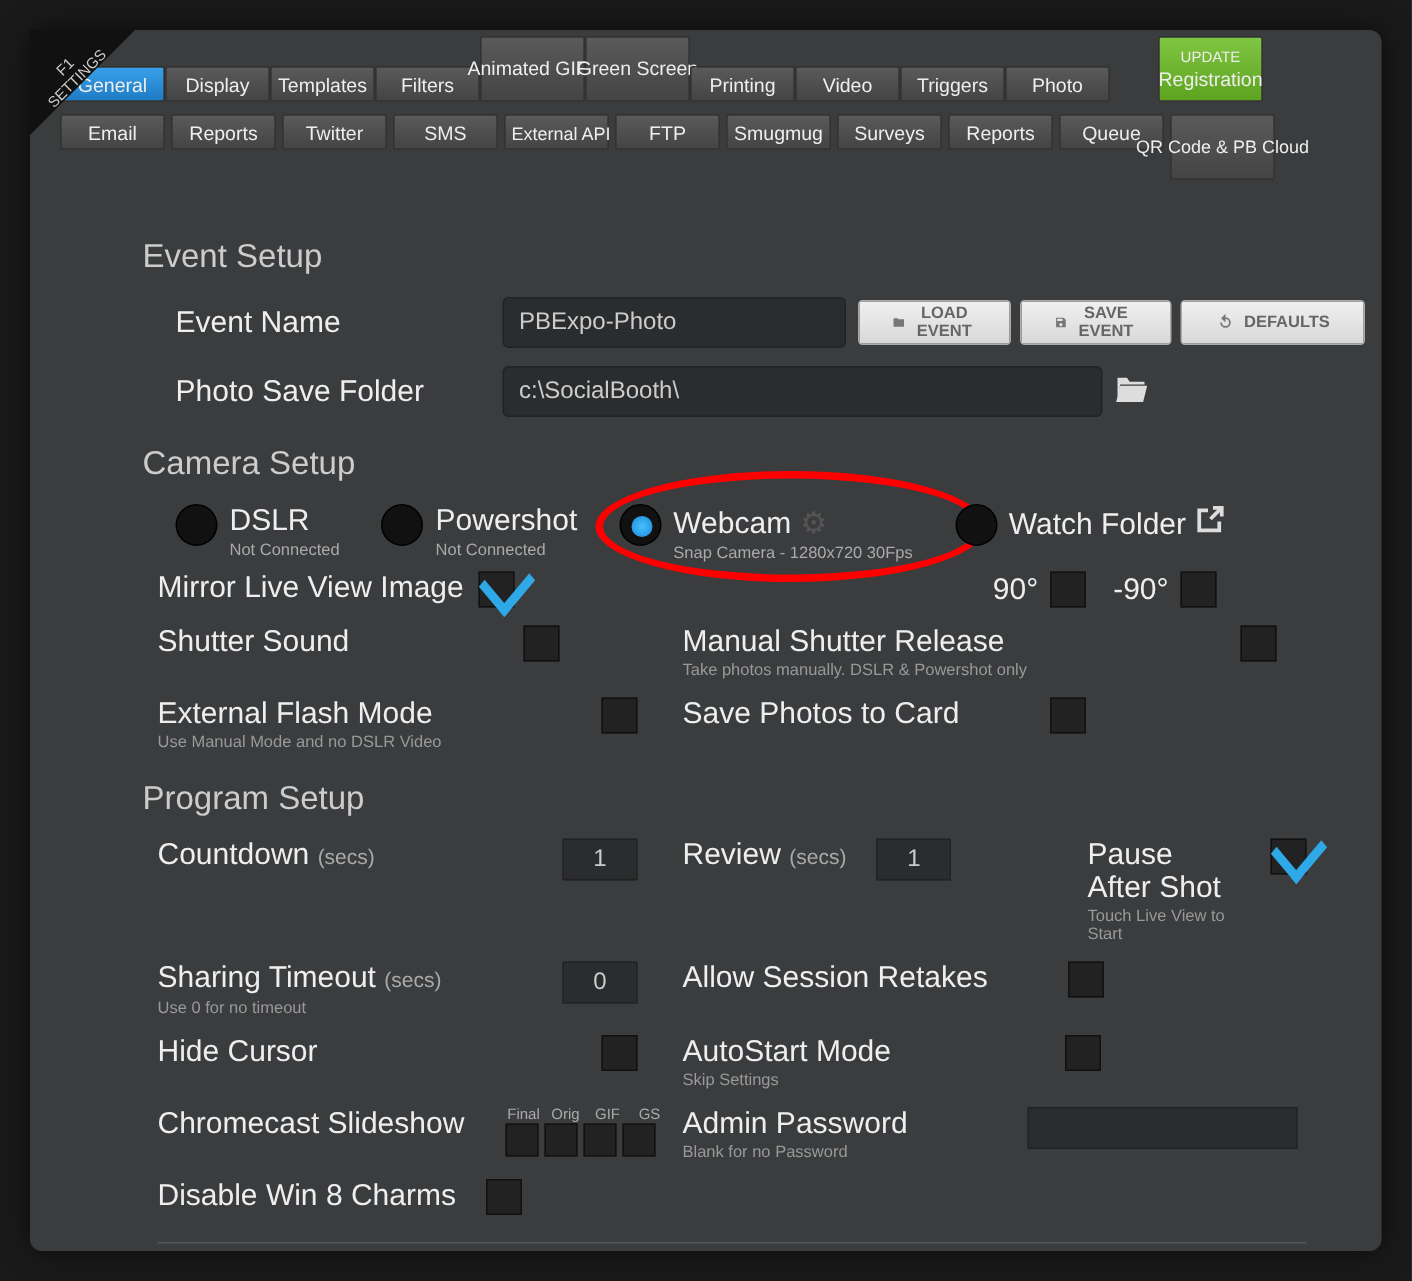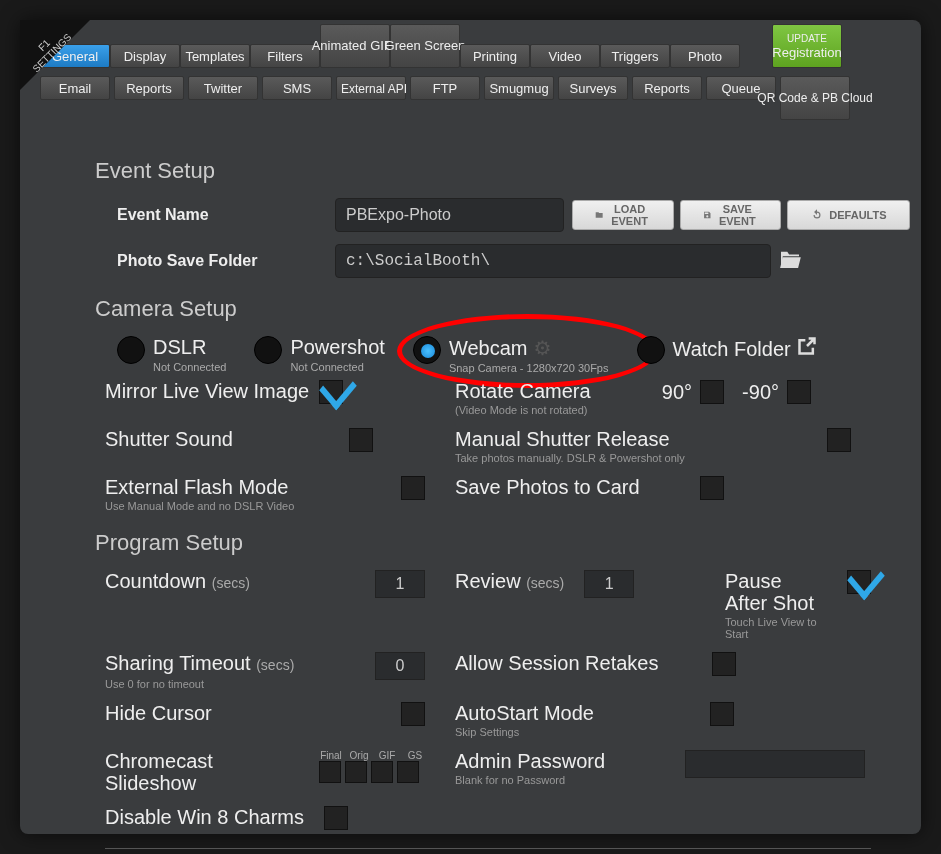--- a/index.html
+++ b/index.html
@@ -11,25 +11,25 @@
   .tab.active{background:linear-gradient(#3aa0ea,#1d7bc4);}
   .tab.green{background:linear-gradient(#7fc642,#5ea320);font-size:10px;margin-left:32px;}
   .tab.green .big{font-size:13px;}
   .row1{display:flex;gap:0;align-items:flex-end;}
   .row2{display:flex;gap:4px;margin-top:4px;}
   .corner{position:absolute;top:0;left:0;width:0;height:0;border-top:70px solid #111;border-right:70px solid transparent;}
   .corner-text{position:absolute;top:18px;left:-2px;transform:rotate(-45deg);color:#ccc;font-size:10px;text-align:center;width:60px;line-height:11px;}
   .content{padding:20px 50px 10px 85px;color:#ddd;}
   .section-title{font-size:22px;color:#ccc;margin:18px 0 14px -10px;font-weight:normal;}
   .field-row{display:flex;align-items:center;margin-bottom:12px;}
-  .label{font-size:16px;min-width:230px;color:#eee;font-weight:bold;}
+  .label{font-size:20px;min-width:230px;color:#eee;font-weight:normal;}
   .input-text{background:#2a2c2e;border:1px solid #222;border-radius:4px;color:#ccc;padding:8px 10px;font-size:16px;height:34px;}
   .ev-name{width:230px;}
   .folder-row{display:flex;align-items:center;}
-  .folder-input{width:436px;font-family:Liberation Mono, monospace;}
+  .folder-input{width:400px;}
   .folder-ico{margin-left:8px;color:#ddd;font-size:18px;}
   .btn-grey{background:linear-gradient(#f0f0f0,#d8d8d8);border:1px solid #aaa;color:#666;font-size:11px;font-weight:bold;height:30px;padding:0 22px;border-radius:3px;cursor:pointer;display:flex;align-items:center;gap:5px;}
   .btn-grey svg{width:14px;height:14px;}
   .topbtns{display:flex;gap:6px;margin-left:8px;}
   .camera-options{display:flex;gap:28px;margin-left:12px;flex-wrap:wrap;margin-bottom:6px;}
   .cam{display:flex;align-items:flex-start;gap:8px;position:relative;}
   .radio{width:28px;height:28px;border-radius:50%;background:#111;border:1px solid #000;display:inline-block;flex-shrink:0;position:relative;}
   .radio.on::after{content:"";position:absolute;width:14px;height:14px;border-radius:50%;background:radial-gradient(#49c0ff,#1a88d8);top:7px;left:7px;}
   .cam-lbl{font-size:20px;color:#eee;}
   .cam-sub{font-size:11px;color:#aaa;display:block;margin-top:2px;}
@@ -153,21 +153,20 @@
               </svg></span></div>
       </div>
     </div>
 
     <div class="grid2" style="margin-top:4px;">
       <div class="opt">
           <span class="opt-lbl">Mirror Live View Image</span>
           <span class="chk on"></span>
         </div>
       <div class="opt">
-          <div><span class="opt-lbl">Rotate Camera</span><span class="opt-sub">(Video Mode is not rotated)</span></div>
         <div class="rot-group" style="margin-left:auto;margin-right:60px;">
             <span class="opt-lbl">90°</span>
             <span class="chk"></span>
             <span class="opt-lbl" style="margin-left:10px;">-90°</span>
             <span class="chk"></span>
           </div>
       </div>
 
       <div class="opt">
           <span class="opt-lbl">Shutter Sound</span>
@@ -217,21 +216,21 @@
           <span class="opt-lbl">Hide Cursor</span>
           <span class="chk" style="margin-left:auto;margin-right:20px;"></span>
         </div>
       <div class="opt" style="grid-column:2/4;">
           <div><span class="opt-lbl">AutoStart Mode</span><span class="opt-sub">Skip Settings</span></div>
           <span class="chk" style="margin-left:106px;"></span>
         </div>
 
       <div class="opt" style="align-items:flex-start;">
           <span class="opt-lbl">Chromecast Slideshow</span>
-        <div style="margin-left:auto;margin-right:18px;">
+        <div style="margin-left:auto;margin-right:0;">
           <div class="mini-labels">
               <span>Final</span>
               <span>Orig</span>
               <span>GIF</span>
               <span>GS</span>
             </div>
           <div class="mini-chks">
               <span class="chk"></span>
               <span class="chk"></span>
               <span class="chk"></span>

